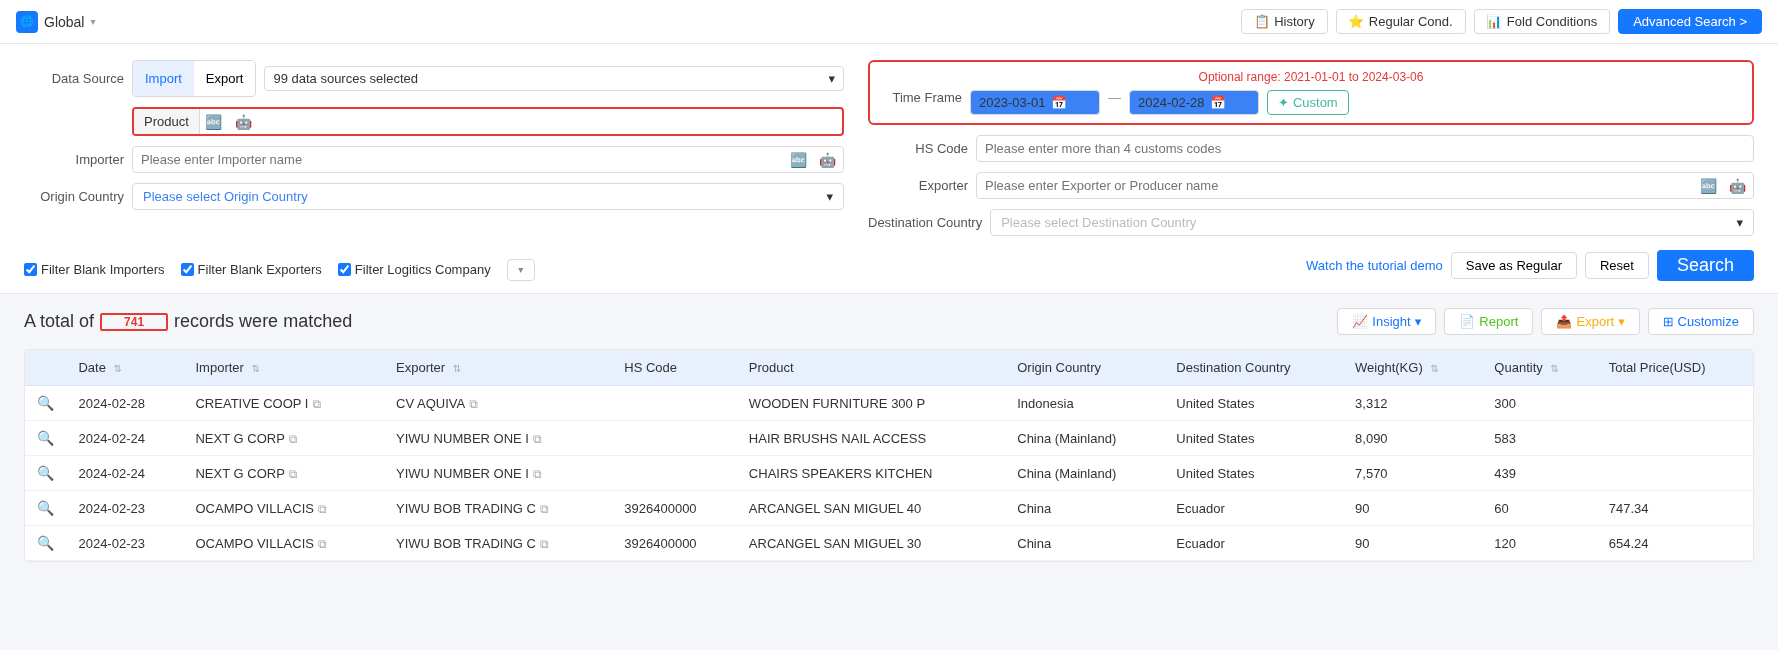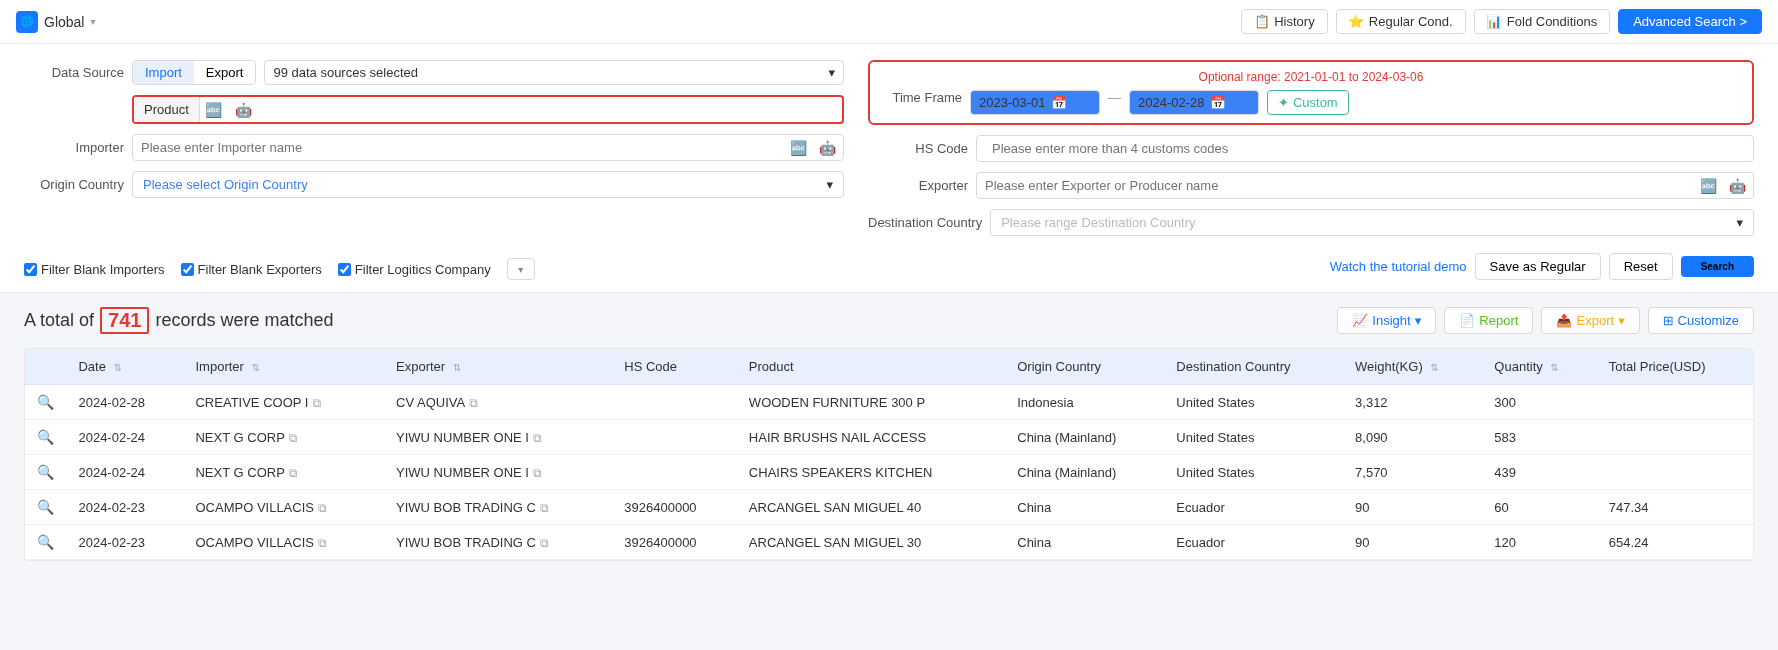--- a/index.html
+++ b/index.html
@@ -14,21 +14,21 @@
     .header-right { display: flex; align-items: center; gap: 8px; }
     .header-btn { display: flex; align-items: center; gap: 4px; padding: 4px 12px; border: 1px solid #d9d9d9; border-radius: 4px; background: #fff; cursor: pointer; font-size: 13px; color: #333; }
     .header-btn.blue-btn { background: #1677ff; color: #fff; border-color: #1677ff; font-weight: 500; padding: 4px 14px; }
     
     
     .search-area { background: #fff; padding: 16px 24px 12px; border-bottom: 1px solid #e8e8e8; }
     .form-row { display: flex; align-items: center; gap: 8px; margin-bottom: 10px; }
     .form-label { min-width: 100px; text-align: right; color: #555; font-size: 13px; white-space: nowrap; }
     .form-label-sm { min-width: 80px; text-align: right; color: #555; font-size: 13px; white-space: nowrap; }
     .tab-group { display: flex; border: 1px solid #d9d9d9; border-radius: 4px; overflow: hidden; }
-    .tab-item { padding: 4px 12px; font-size: 13px; cursor: pointer; background: #fff; border: none; }
+    .tab-item { padding: 10px 12px; font-size: 13px; cursor: pointer; background: #fff; border: none; }
     .tab-item.active { background: #e8f0fe; color: #1677ff; }
     .select-box { flex: 1; border: 1px solid #d9d9d9; border-radius: 4px; padding: 4px 8px; display: flex; align-items: center; justify-content: space-between; background: #fff; cursor: pointer; }
     .select-text { color: #333; font-size: 13px; }
     
     
     .input-wrapper { flex: 1; display: flex; align-items: center; border: 1px solid #d9d9d9; border-radius: 4px; background: #fff; overflow: hidden; }
     .input-wrapper.highlighted { border: 2px solid #e53935; }
     .input-field { flex: 1; border: none; outline: none; padding: 5px 8px; font-size: 13px; background: transparent; }
     .input-label-inside { padding: 5px 10px; background: #f5f5f5; border-right: 1px solid #d9d9d9; font-size: 13px; color: #333; white-space: nowrap; }
     .input-actions { display: flex; align-items: center; }
@@ -46,47 +46,47 @@
     .filter-row { display: flex; align-items: center; gap: 16px; margin-top: 8px; }
     .checkbox-item { display: flex; align-items: center; gap: 4px; font-size: 13px; cursor: pointer; }
     .checkbox-item input { accent-color: #1677ff; width: 13px; height: 13px; }
     .expand-btn { width: 28px; height: 22px; border: 1px solid #d9d9d9; border-radius: 4px; display: flex; align-items: center; justify-content: center; cursor: pointer; background: #fff; color: #888; font-size: 10px; }
     
     
     .action-btns { display: flex; align-items: center; gap: 8px; }
     .tutorial-link { color: #1677ff; font-size: 13px; cursor: pointer; text-decoration: none; }
     .save-btn { padding: 5px 14px; border: 1px solid #d9d9d9; border-radius: 4px; background: #fff; cursor: pointer; font-size: 13px; }
     .reset-btn { padding: 5px 14px; border: 1px solid #d9d9d9; border-radius: 4px; background: #fff; cursor: pointer; font-size: 13px; }
-    .search-btn { padding: 5px 20px; border: none; border-radius: 4px; background: #1677ff; color: #000000; cursor: pointer; font-size: 10px; font-weight: 700; }
+    .search-btn { padding: 5px 20px; border: none; border-radius: 4px; background: #1677ff; color: #ffffff; cursor: pointer; font-size: 18px; font-weight: 400; }
     
     
     .results-section { padding: 14px 24px 0; }
     .results-header { display: flex; align-items: center; justify-content: space-between; margin-bottom: 14px; }
     .results-title { font-size: 18px; font-weight: 500; display: flex; align-items: center; gap: 6px; }
-    .record-count { color: #e53935; font-weight: 700; font-size: 20px; border: 2px solid #e53935; padding: 0 6px; border-radius: 2px; }
+    .record-count { color: #e53935; font-weight: 700; font-size: 12px; border: 2px solid #e53935; padding: 0 22px; border-radius: 2px; }
     .results-actions { display: flex; align-items: center; gap: 8px; }
     .insight-btn { display: flex; align-items: center; gap: 4px; padding: 5px 14px; border: 1px solid #d9d9d9; border-radius: 4px; background: #fff; cursor: pointer; font-size: 13px; color: #1677ff; }
     .report-btn { display: flex; align-items: center; gap: 4px; padding: 5px 14px; border: 1px solid #d9d9d9; border-radius: 4px; background: #fff; cursor: pointer; font-size: 13px; color: #52c41a; }
     .export-btn { display: flex; align-items: center; gap: 4px; padding: 5px 14px; border: 1px solid #d9d9d9; border-radius: 4px; background: #fff; cursor: pointer; font-size: 13px; color: #faad14; }
     .customize-btn { display: flex; align-items: center; gap: 4px; padding: 5px 14px; border: 1px solid #d9d9d9; border-radius: 4px; background: #fff; cursor: pointer; font-size: 13px; color: #1677ff; }
     
     
     .table-wrapper { background: #fff; border-radius: 4px; overflow: hidden; border: 1px solid #e8e8e8; }
     table { width: 100%; border-collapse: collapse; font-size: 13px; }
     thead tr { background: #e8f0fe; }
     th { padding: 10px 12px; text-align: left; font-weight: 500; color: #333; border-bottom: 1px solid #d9e4fd; white-space: nowrap; }
     th .sort-icon { color: #aaa; font-size: 10px; margin-left: 4px; }
     td { padding: 9px 12px; border-bottom: 1px solid #f0f0f0; color: #333; }
     .search-row-icon { color: #1677ff; cursor: pointer; font-size: 14px; }
     .copy-icon { color: #aaa; cursor: pointer; font-size: 12px; margin-left: 4px; }
     
     .left-col { width: 820px; }
     .right-col { flex: 1; }
     .two-col { display: flex; gap: 24px; }
-    .bottom-row { display: flex; align-items: flex-end; justify-content: space-between; margin-top: 4px; }
+    .bottom-row { display: flex; align-items: center; justify-content: space-between; margin-top: 4px; }
   </style>
 </head>
 <body>
 
 <div class="header">
   <div class="header-left">
     <div class="global-icon">🌐</div>
     <span class="global-label">Global</span>
     <span class="dropdown-arrow">▾</span>
   </div>
@@ -174,40 +174,40 @@
           </div>
           <button class="custom-btn">
             <span style="color:#40b8a0;">✦</span>
             <span>Custom</span>
           </button>
         </div>
       </div>
 
       <div class="form-row">
         <span class="form-label">HS Code</span>
-        <div class="input-wrapper" style="flex:1;padding-left:7px;">
+        <div class="input-wrapper" style="flex:1;">
           <input class="input-field" type="text" placeholder="Please enter more than 4 customs codes" style="">
         </div>
       </div>
 
       <div class="form-row">
         <span class="form-label">Exporter</span>
         <div class="input-wrapper" style="flex:1;">
           <input class="input-field" type="text" placeholder="Please enter Exporter or Producer name" style="">
           <div class="input-actions">
             <button class="input-icon-btn">🔤</button>
             <button class="input-icon-btn">🤖</button>
           </div>
         </div>
       </div>
 
       <div class="form-row">
         <span class="form-label">Destination Country</span>
         <div class="select-box" style="flex:1; border:1px solid #d9d9d9; border-radius:4px; padding:5px 10px;">
-          <span style="color:#bbb;">Please range Destination Country</span>
+          <span style="color:#bbb;">Please select Destination Country</span>
           <span>▾</span>
         </div>
       </div>
     </div>
   </div>
 
   <div class="bottom-row">
     <div class="filter-row">
       <label class="checkbox-item">
         <input type="checkbox" checked="" style="">

